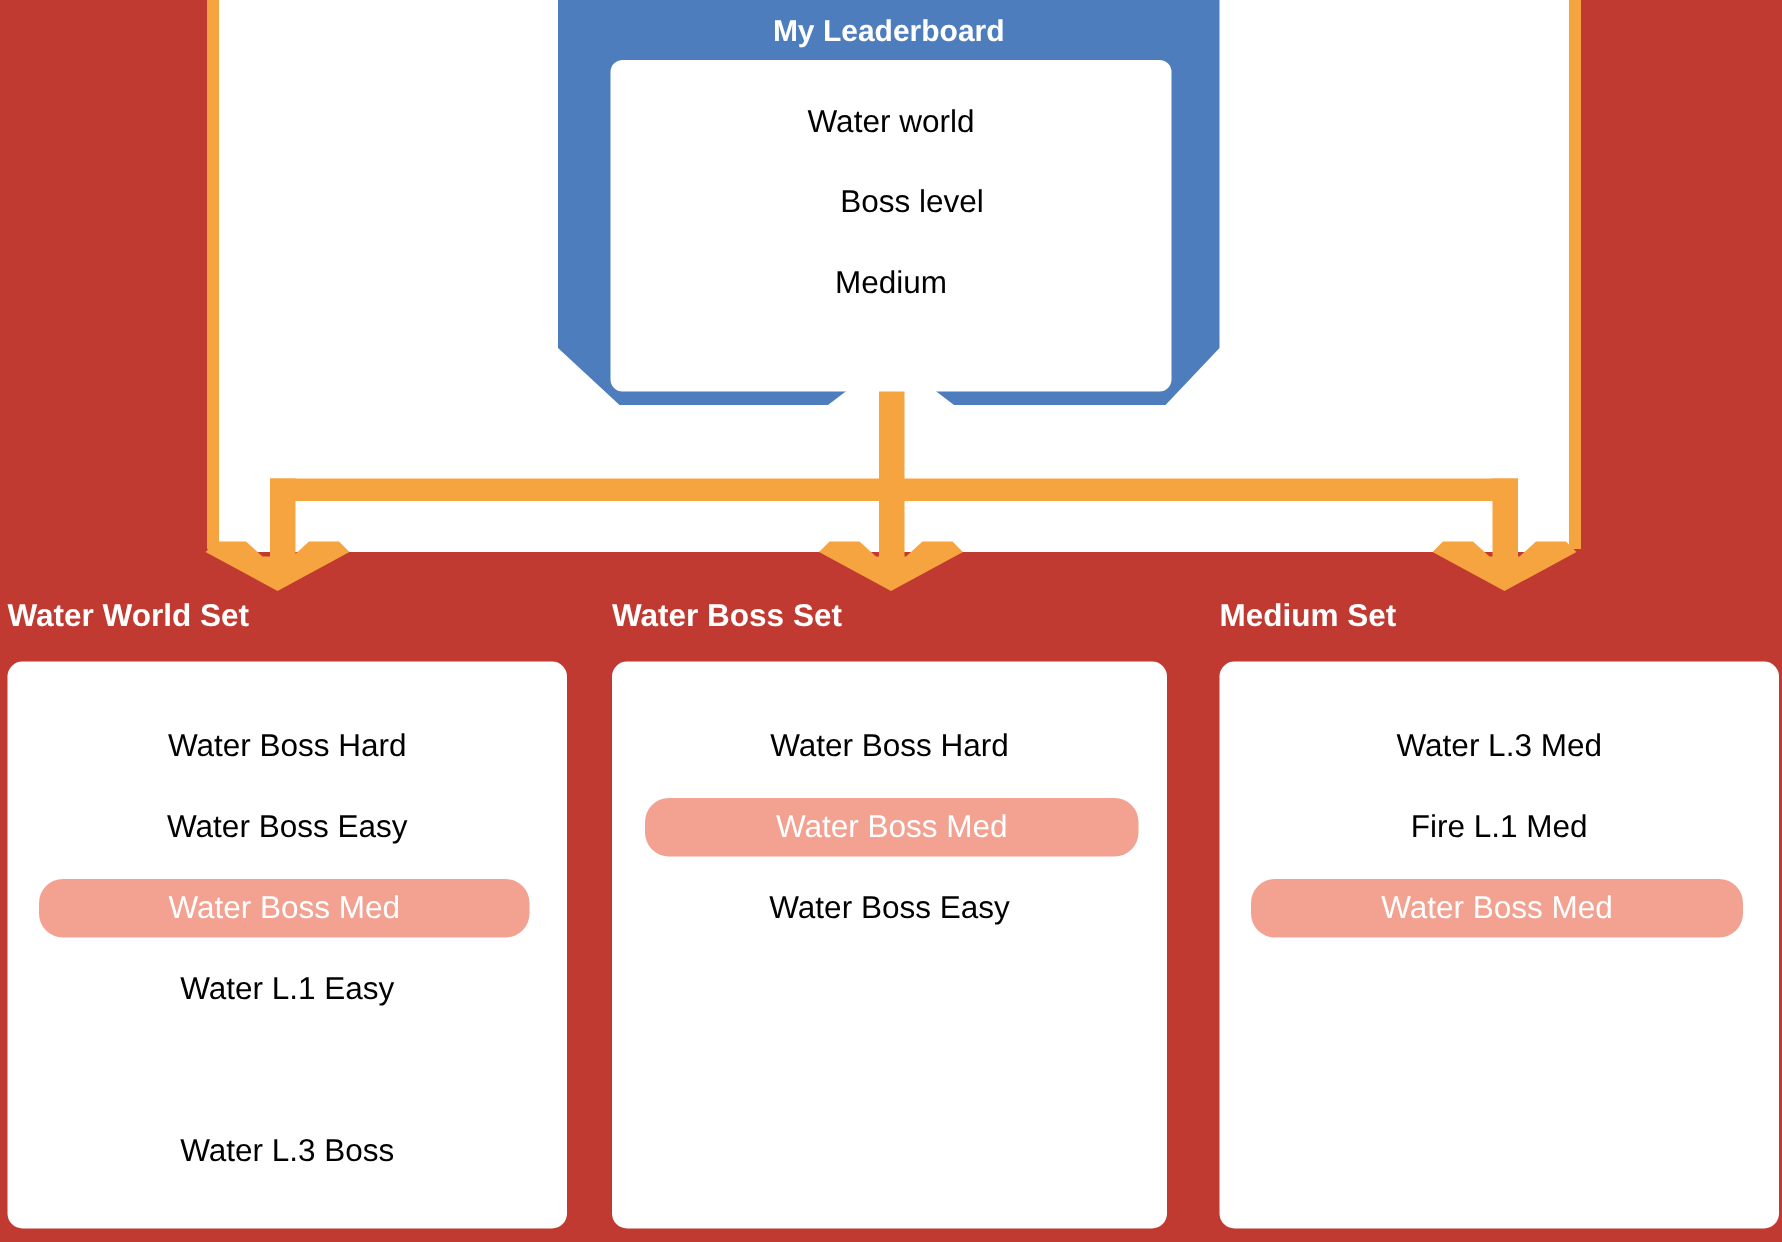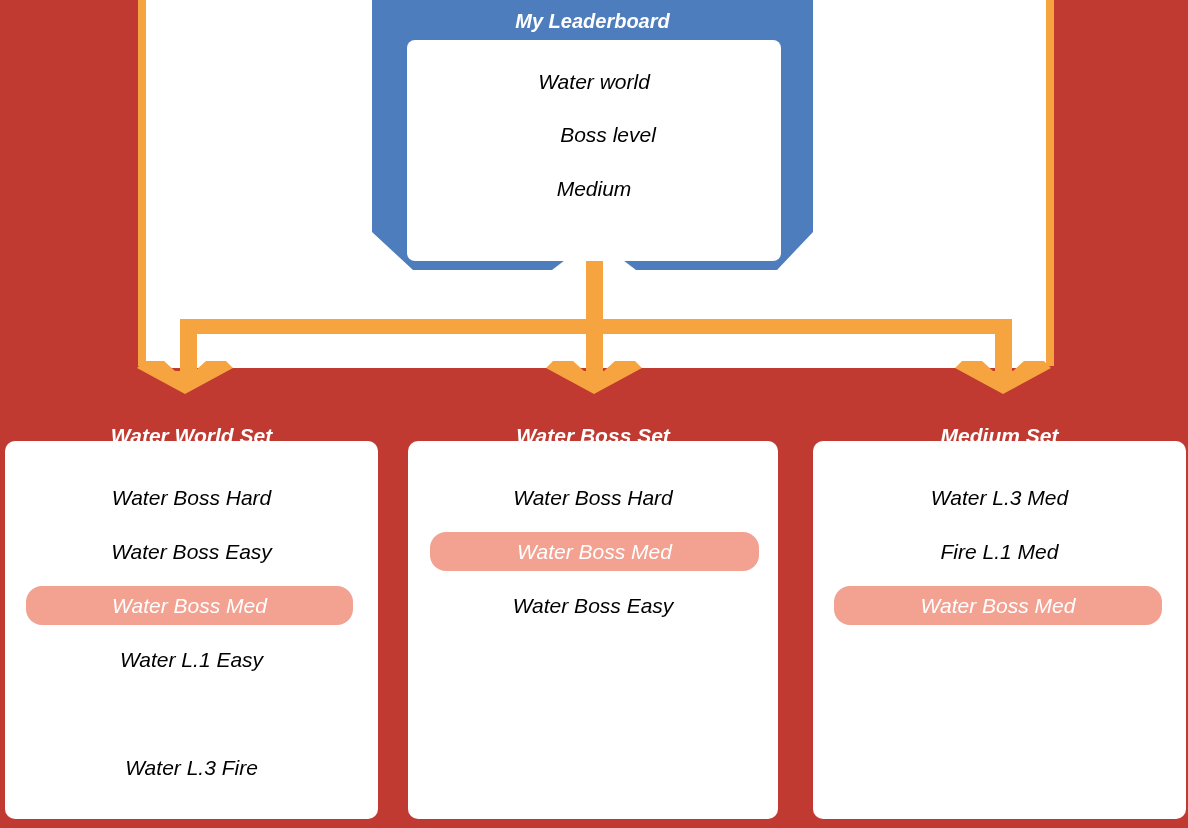--- a/index.html
+++ b/index.html
@@ -11,21 +11,21 @@
     --text_black:#000000;
     --text_white:#ffffff;
   }
   *{margin:0;padding:0;box-sizing:border-box;}
   html,body{width:1188px;height:828px;overflow:hidden;}
   body{
     position:relative;
     background:var(--background_red);
     font-family:"Liberation Sans","DejaVu Sans",sans-serif;
   }
-  .abs{position:absolute;font-style:italic;}
+  .abs{position:absolute;}
 
   
   .top-panel{
     left:146px;top:0;width:900px;height:368px;
     background:var(--card_white);
   }
 
   
   svg.shape-layer{
     position:absolute;left:0;top:0;width:1188px;height:828px;
@@ -45,22 +45,22 @@
   .field-row{
     position:absolute;left:0;width:100%;height:39px;line-height:39px;
     text-align:center;color:var(--text_black);font-size:21px;
   }
   .field-row:nth-child(1){top:22px;}
   .field-row:nth-child(2){top:75px;padding-left:28px;}
   .field-row:nth-child(3){top:129px;}
 
   
   .set-header{
-    top:396px;height:30px;line-height:30px;text-align:center;
-    color:var(--text_white);font-size:21px;font-weight:bold;margin-top:25px;
+    top:396px;height:30px;line-height:30px;text-align:left;
+    color:var(--text_white);font-size:21px;font-weight:bold;
   }
   .set-header.h1{left:5px;width:373px;}
   .set-header.h2{left:408px;width:370px;}
   .set-header.h3{left:813px;width:373px;}
 
   
   .card{
     top:441px;height:378px;background:var(--card_white);
     border-radius:10px;
   }
@@ -120,21 +120,21 @@
 
 <div class="abs set-header h1">Water World Set</div>
 <div class="abs set-header h2">Water Boss Set</div>
 <div class="abs set-header h3">Medium Set</div>
 
 <div class="abs card c1">
   <div class="item-row r0">Water Boss Hard</div>
   <div class="item-row r1">Water Boss Easy</div>
   <div class="item-row r2 hl">Water Boss Med</div>
   <div class="item-row r3">Water L.1 Easy</div>
-  <div class="item-row r5">Water L.3 Fire</div>
+  <div class="item-row r5">Water L.3 Boss</div>
 </div>
 
 <div class="abs card c2">
   <div class="item-row r0">Water Boss Hard</div>
   <div class="item-row r1 hl">Water Boss Med</div>
   <div class="item-row r2">Water Boss Easy</div>
 </div>
 
 <div class="abs card c3">
   <div class="item-row r0">Water L.3 Med</div>

